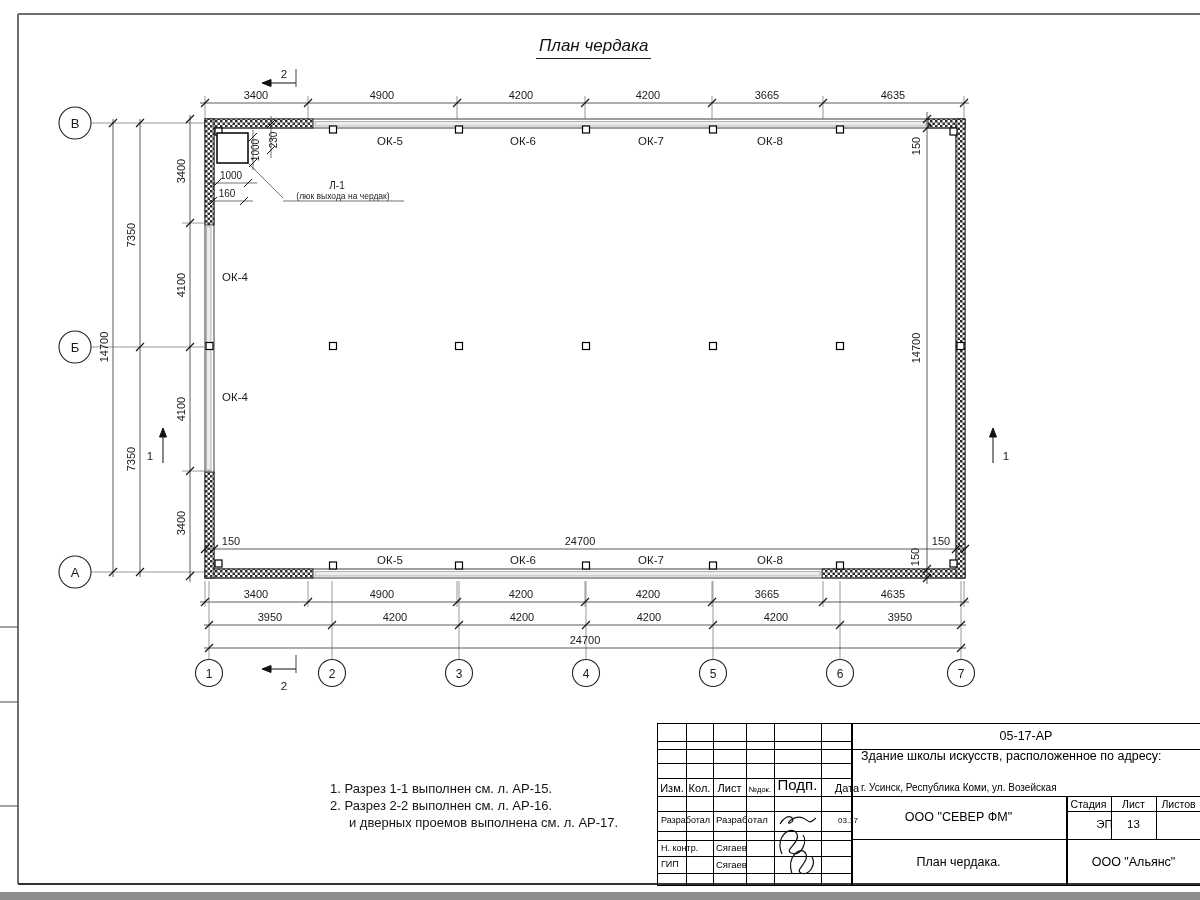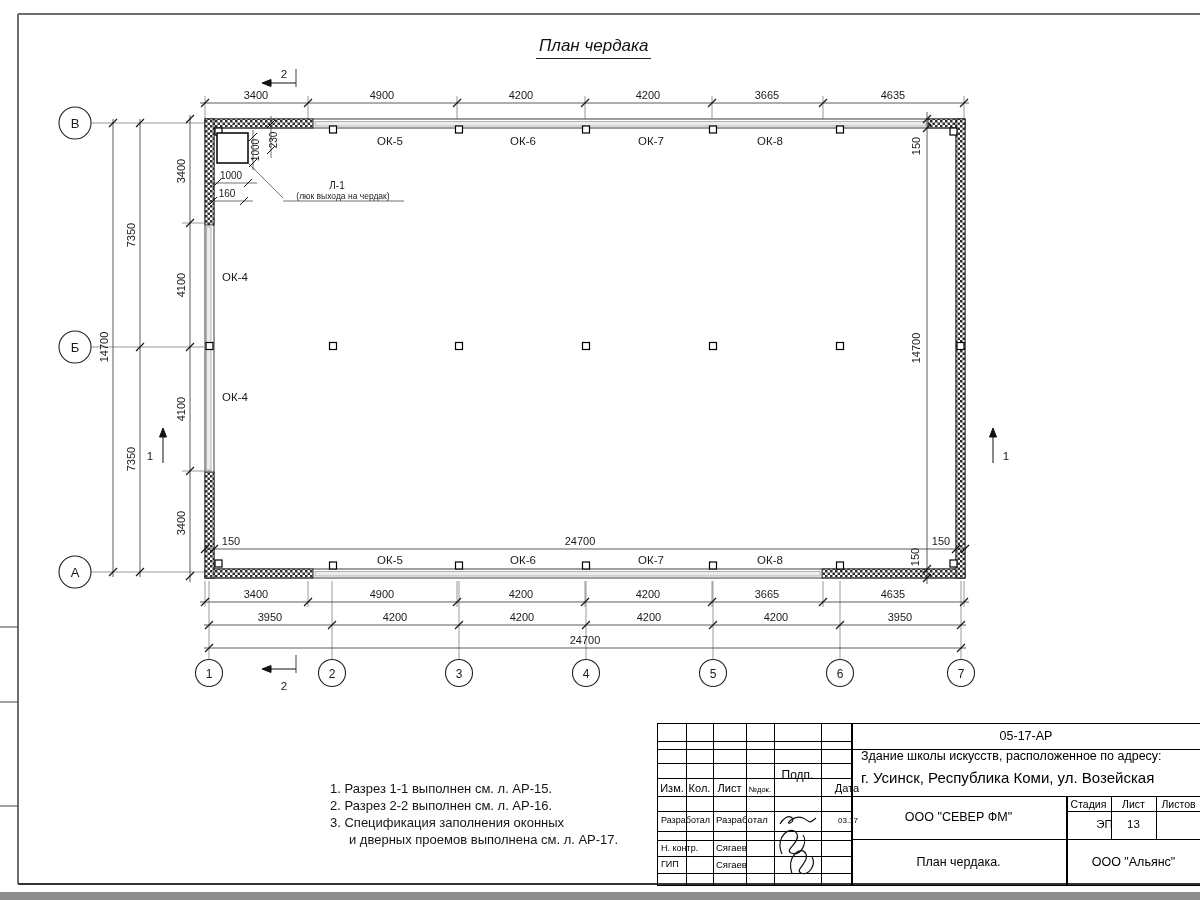--- a/index.html
+++ b/index.html
@@ -274,21 +274,20 @@
     <text x="150" y="460" text-anchor="middle">1</text>
     <text x="1006" y="460" text-anchor="middle">1</text>
   </g>
 </svg>
 
 <div class="dtitle">План чердака</div>
 
 <div class="notes">
   <div>1. Разрез 1-1 выполнен см. л. АР-15.</div>
   <div>2. Разрез 2-2 выполнен см. л. АР-16.</div>
-  <div>3. Спецификация заполнения оконных</div>
   <div class="ind">и дверных проемов выполнена см. л. АР-17.</div>
 </div>
 
 <div class="tb">
 
   <div class="vl" style="left:28px;top:0;height:161px"></div>
   <div class="vl" style="left:55px;top:0;height:161px"></div>
   <div class="vl" style="left:88px;top:0;height:161px"></div>
   <div class="vl" style="left:116px;top:0;height:161px"></div>
   <div class="vl" style="left:163px;top:0;height:161px"></div>
@@ -310,34 +309,34 @@
 
   <div class="hl" style="left:193px;top:25px;width:350px"></div>
   <div class="hl" style="left:193px;top:72px;width:350px"></div>
   <div class="hl" style="left:193px;top:115px;width:350px"></div>
   <div class="hl" style="left:408px;top:87px;width:135px"></div>
 
   <div class="tbt ctr" style="left:0;top:58px;width:28px;font-size:11px">Изм.</div>
   <div class="tbt ctr" style="left:28px;top:58px;width:27px;font-size:11px">Кол.</div>
   <div class="tbt ctr" style="left:55px;top:58px;width:33px;font-size:11px">Лист</div>
   <div class="tbt ctr" style="left:88px;top:61px;width:28px;font-size:7.5px">№док.</div>
-  <div class="tbt ctr" style="left:116px;top:44px;width:47px;font-size:12px">Подп.</div>
+  <div class="tbt ctr" style="left:116px;top:52px;width:47px;font-size:15px">Подп.</div>
   <div class="tbt ctr" style="left:163px;top:58px;width:52px;font-size:11px">Дата</div>
 
   <div class="tbt" style="left:3px;top:91px;font-size:9px">Разработал</div>
   <div class="tbt" style="left:58px;top:90px;font-size:9.5px">Разработал</div>
   <div class="tbt ctr" style="left:163px;top:92px;width:54px;font-size:8px">03.17</div>
   <div class="tbt" style="left:3px;top:119px;font-size:9px">Н. контр.</div>
   <div class="tbt" style="left:58px;top:118px;font-size:9.5px">Сягаев</div>
   <div class="tbt" style="left:3px;top:135px;font-size:9px">ГИП</div>
   <div class="tbt" style="left:58px;top:135px;font-size:9.5px">Сягаев</div>
 
   <div class="tbt ctr" style="left:193px;top:5px;width:350px;font-size:12.5px">05-17-АР</div>
   <div class="tbt" style="left:203px;top:25px;font-size:12.5px">Здание школы искусств, расположенное по адресу:</div>
-  <div class="tbt" style="left:203px;top:45px;font-size:15px">г. Усинск, Республика Коми, ул. Возейская</div>
+  <div class="tbt" style="left:203px;top:58px;font-size:10px">г. Усинск, Республика Коми, ул. Возейская</div>
   <div class="tbt ctr" style="left:193px;top:86px;width:215px;font-size:12.5px">ООО "СЕВЕР ФМ"</div>
   <div class="tbt ctr" style="left:408px;top:74px;width:45px;font-size:10.5px">Стадия</div>
   <div class="tbt ctr" style="left:453px;top:74px;width:45px;font-size:10.5px">Лист</div>
   <div class="tbt ctr" style="left:498px;top:74px;width:45px;font-size:10.5px">Листов</div>
   <div class="tbt ctr" style="left:424px;top:94px;width:45px;font-size:11.5px">ЭП</div>
   <div class="tbt ctr" style="left:453px;top:94px;width:45px;font-size:11.5px">13</div>
   <div class="tbt ctr" style="left:193px;top:131px;width:215px;font-size:12.5px">План чердака.</div>
   <div class="tbt ctr" style="left:408px;top:131px;width:135px;font-size:12.5px">ООО "Альянс"</div>
 
   <svg class="sig" width="543" height="161">

